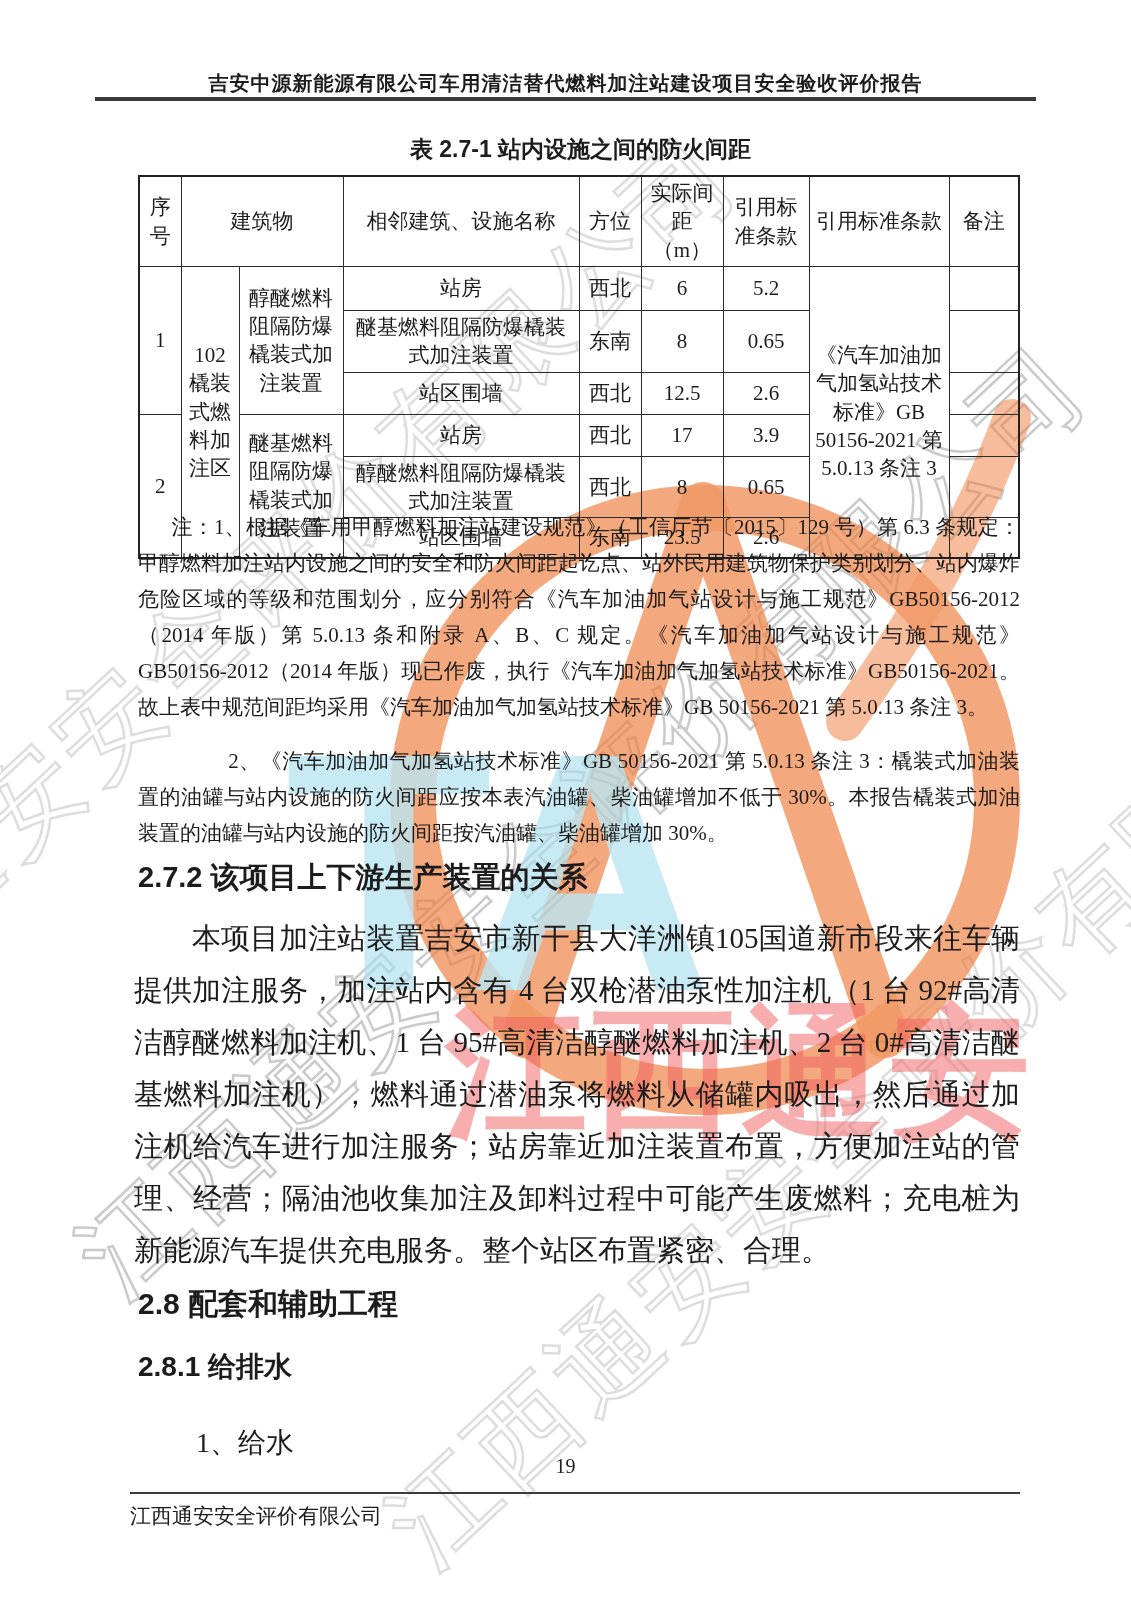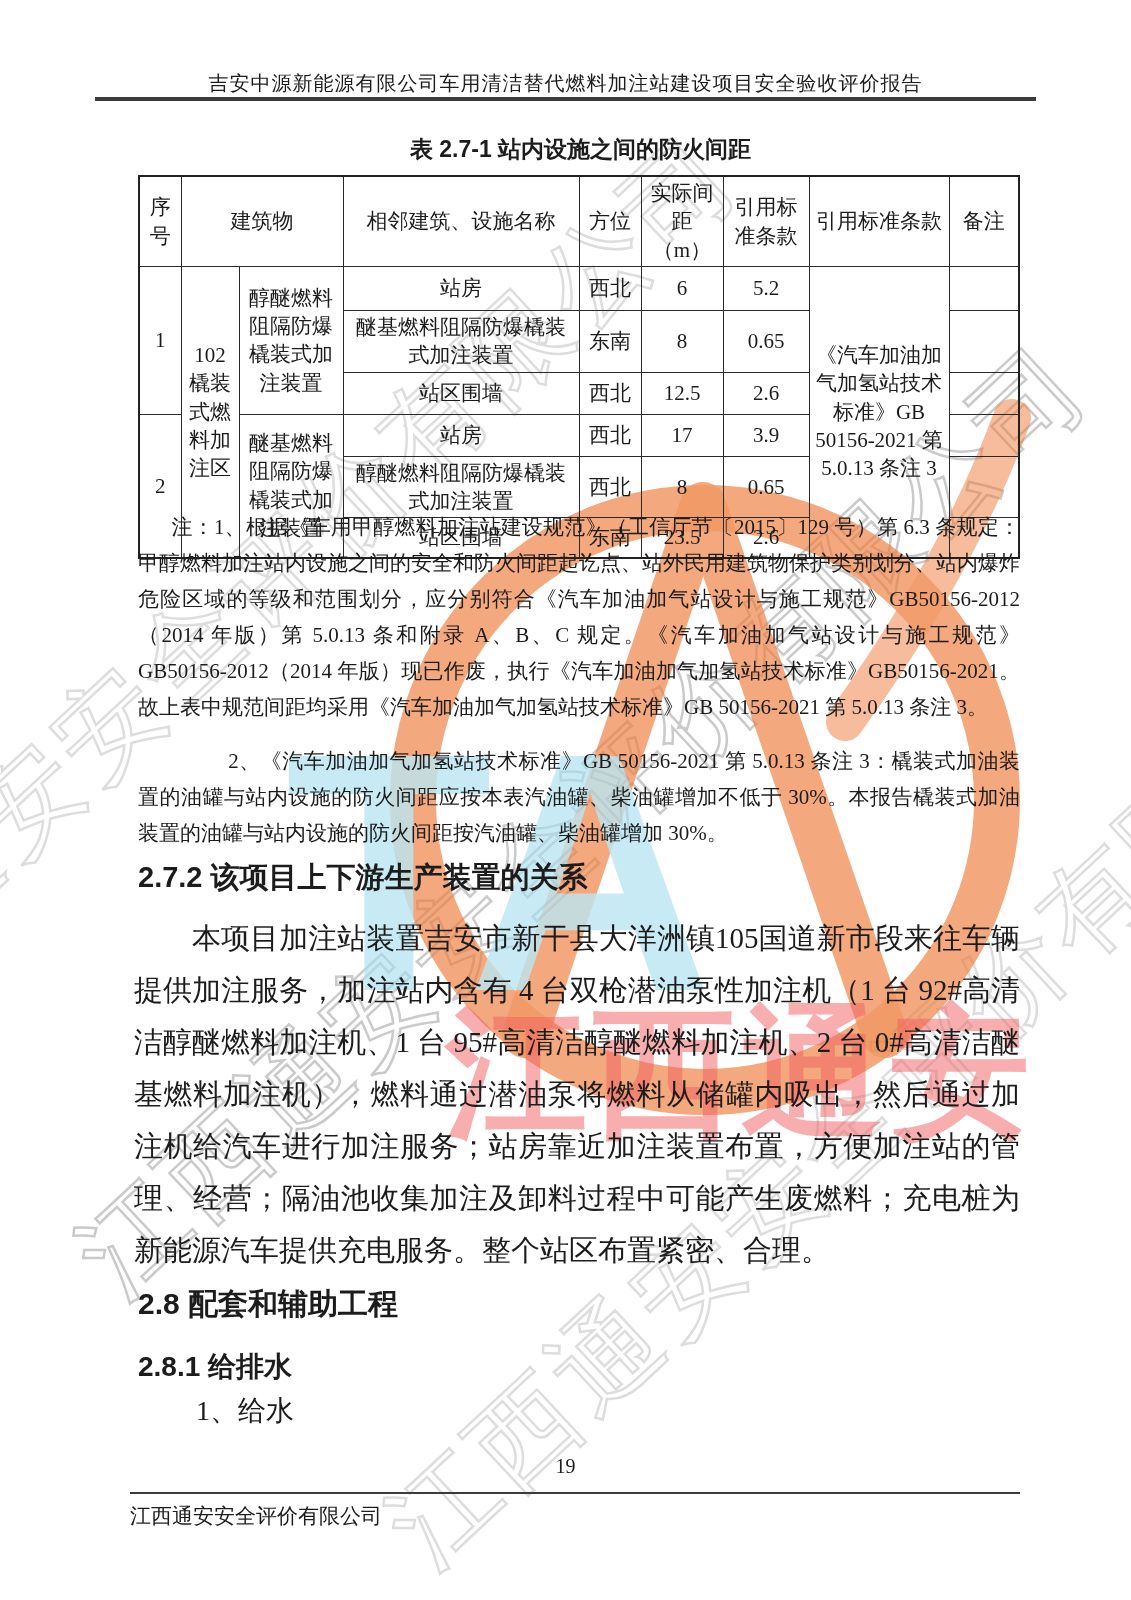--- a/index.html
+++ b/index.html
@@ -4,21 +4,21 @@
 <style>
   html,body{margin:0;padding:0;background:#888;}
   .page{
     position:relative;width:1131px;height:1600px;background:#ffffff;
     margin:0 auto;overflow:hidden;
     font-family:"Liberation Serif","DejaVu Serif",serif;color:#1c1c1c;
   }
   .content{position:relative;z-index:2;}
   
   .doc-header{position:absolute;top:70px;left:0;width:100%;text-align:center;
-    font-size:20px;letter-spacing:1px;}
+    font-size:20px;letter-spacing:1px;font-weight:bold;}
   .header-rule{position:absolute;top:97px;left:95px;width:941px;height:4px;background:#3b3b3b;}
   
   .table-title{position:absolute;top:134px;left:0;width:100%;text-align:center;
     font-family:"Liberation Sans","DejaVu Sans",sans-serif;font-weight:bold;font-size:23px;padding-left:15px;}
   
   table.fire{position:absolute;top:175px;left:138px;border-collapse:collapse;table-layout:fixed;
     width:880px;font-size:21px;padding-left:26px;}
   table.fire td,table.fire th{border:1px solid #2a2a2a;text-align:center;vertical-align:middle;
     padding:2px 4px;font-weight:normal;line-height:1.35;overflow:hidden;}
   table.fire{border:2px solid #222;}
@@ -33,21 +33,21 @@
   .note2{margin-top:18px !important;text-indent:4.3em;}
   
   .h272{position:absolute;top:858px;left:138px;font-family:"Liberation Sans","DejaVu Sans",sans-serif;
     font-weight:bold;font-size:29px;text-align:right;}
   .para{position:absolute;top:912px;left:134px;width:886px;font-size:29px;line-height:52px;
     text-align:justify;text-indent:2em;}
   .h28{position:absolute;top:1284px;left:138px;font-family:"Liberation Sans","DejaVu Sans",sans-serif;
     font-weight:bold;font-size:30px;}
   .h281{position:absolute;top:1348px;left:138px;font-family:"Liberation Sans","DejaVu Sans",sans-serif;
     font-weight:bold;font-size:28px;}
-  .subitem{position:absolute;top:1392px;left:196px;font-size:28px;}
+  .subitem{position:absolute;top:1424px;left:196px;font-size:28px;}
   
   .pagenum{position:absolute;top:1455px;left:0;width:100%;text-align:center;font-size:20px;}
   .footer-rule{position:absolute;top:1492px;left:130px;width:890px;height:2px;background:#3b3b3b;}
   .footer-row{position:absolute;top:1502px;left:130px;width:890px;display:flex;
     justify-content:space-between;font-size:21px;}
   
   .wm{position:absolute;inset:0;z-index:1;pointer-events:none;}
 </style>
 </head>
 <body>

